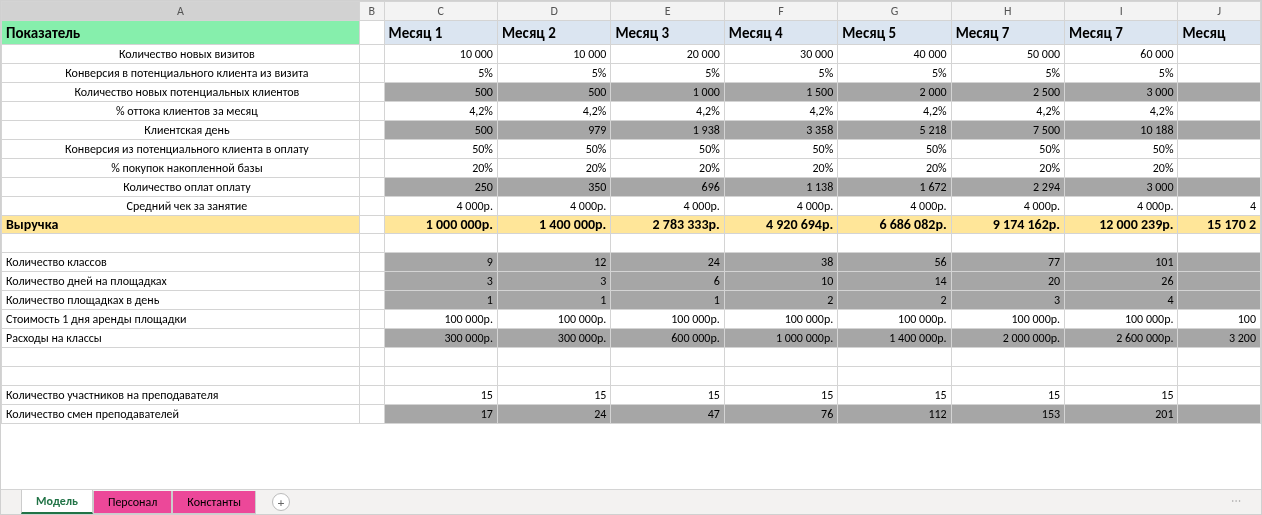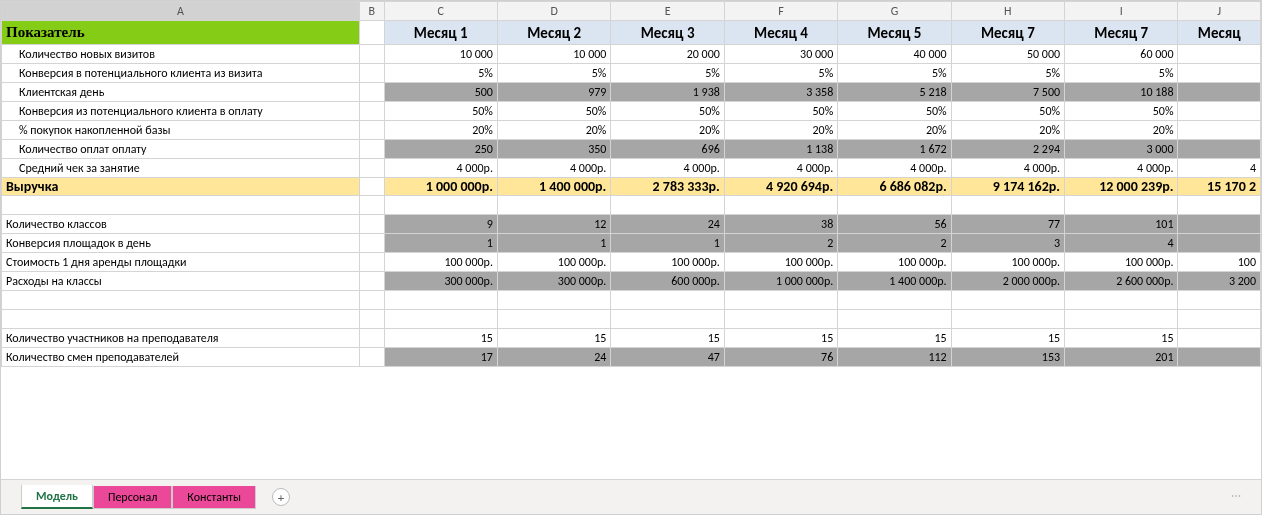--- a/index.html
+++ b/index.html
@@ -45,45 +45,44 @@
     background: #f3f3f3;
     color: #555;
     font-weight: normal;
     text-align: center;
     font-size: 12px;
     border: 1px solid #d4d4d4;
   }
   tr.colhdr th.sel { background: #d2d2d2; }
   
   td.header-cell {
-    background: #84cc16;
+    background: #86efac;
     font-weight: bold;
     font-size: 15px;
-    font-family: Liberation Serif, serif;
   }
   td.month-hdr {
     background: #dbe5f1;
     font-weight: bold;
     font-size: 15px;
-    text-align: center;
+    text-align: left;
   }
   td.b-empty { background: #fff; }
   
-  td.lab-indent { padding-left: 17px; text-align: left; }
+  td.lab-indent { padding-left: 17px; text-align: center; }
   td.lab { padding-left: 4px; text-align: left; }
   td.num { text-align: right; }
   td.greybg { background: #a6a6a6; }
   
   tr.revenue td { background: #ffe699; font-weight: bold; font-size: 14px; height: 16px; }
   tr.revenue td.num { text-align: right; }
   
   .tabbar {
     position: absolute;
     left: 0; right: 0; bottom: 0;
-    height: 35px;
+    height: 25px;
     background: #f3f2f1;
     display: flex;
     align-items: center;
     padding-left: 20px;
     border-top: 1px solid #d4d4d4;
     font-size: 12px;
   }
   .tab {
     padding: 4px 14px;
     border: 1px solid #ccc;
@@ -184,20 +183,44 @@
             <td class="num">5%</td>
             <td class="num">5%</td>
             <td class="num">5%</td>
             <td class="num">5%</td>
             <td class="num">5%</td>
             <td class="num">5%</td>
             <td class="num">5%</td>
             <td class="num"></td>
           </tr>
           <tr>
+            <td class="lab-indent">Количество новых потенциальных клиентов</td>
+            <td class="b-empty"></td>
+            <td class="num greybg">500</td>
+            <td class="num greybg">500</td>
+            <td class="num greybg">1 000</td>
+            <td class="num greybg">1 500</td>
+            <td class="num greybg">2 000</td>
+            <td class="num greybg">2 500</td>
+            <td class="num greybg">3 000</td>
+            <td class="num greybg"></td>
+          </tr>
+          <tr>
+            <td class="lab-indent">% оттока клиентов за месяц</td>
+            <td class="b-empty"></td>
+            <td class="num">4,2%</td>
+            <td class="num">4,2%</td>
+            <td class="num">4,2%</td>
+            <td class="num">4,2%</td>
+            <td class="num">4,2%</td>
+            <td class="num">4,2%</td>
+            <td class="num">4,2%</td>
+            <td class="num"></td>
+          </tr>
+          <tr>
             <td class="lab-indent">Клиентская день</td>
             <td class="b-empty"></td>
             <td class="num greybg">500</td>
             <td class="num greybg">979</td>
             <td class="num greybg">1 938</td>
             <td class="num greybg">3 358</td>
             <td class="num greybg">5 218</td>
             <td class="num greybg">7 500</td>
             <td class="num greybg">10 188</td>
             <td class="num greybg"></td>
@@ -286,21 +309,33 @@
             <td class="num greybg">9</td>
             <td class="num greybg">12</td>
             <td class="num greybg">24</td>
             <td class="num greybg">38</td>
             <td class="num greybg">56</td>
             <td class="num greybg">77</td>
             <td class="num greybg">101</td>
             <td class="num greybg"></td>
           </tr>
           <tr>
-            <td class="lab">Конверсия площадок в день</td>
+            <td class="lab">Количество дней на площадках</td>
+            <td class="b-empty"></td>
+            <td class="num greybg">3</td>
+            <td class="num greybg">3</td>
+            <td class="num greybg">6</td>
+            <td class="num greybg">10</td>
+            <td class="num greybg">14</td>
+            <td class="num greybg">20</td>
+            <td class="num greybg">26</td>
+            <td class="num greybg"></td>
+          </tr>
+          <tr>
+            <td class="lab">Количество площадках в день</td>
             <td class="b-empty"></td>
             <td class="num greybg">1</td>
             <td class="num greybg">1</td>
             <td class="num greybg">1</td>
             <td class="num greybg">2</td>
             <td class="num greybg">2</td>
             <td class="num greybg">3</td>
             <td class="num greybg">4</td>
             <td class="num greybg"></td>
           </tr>

